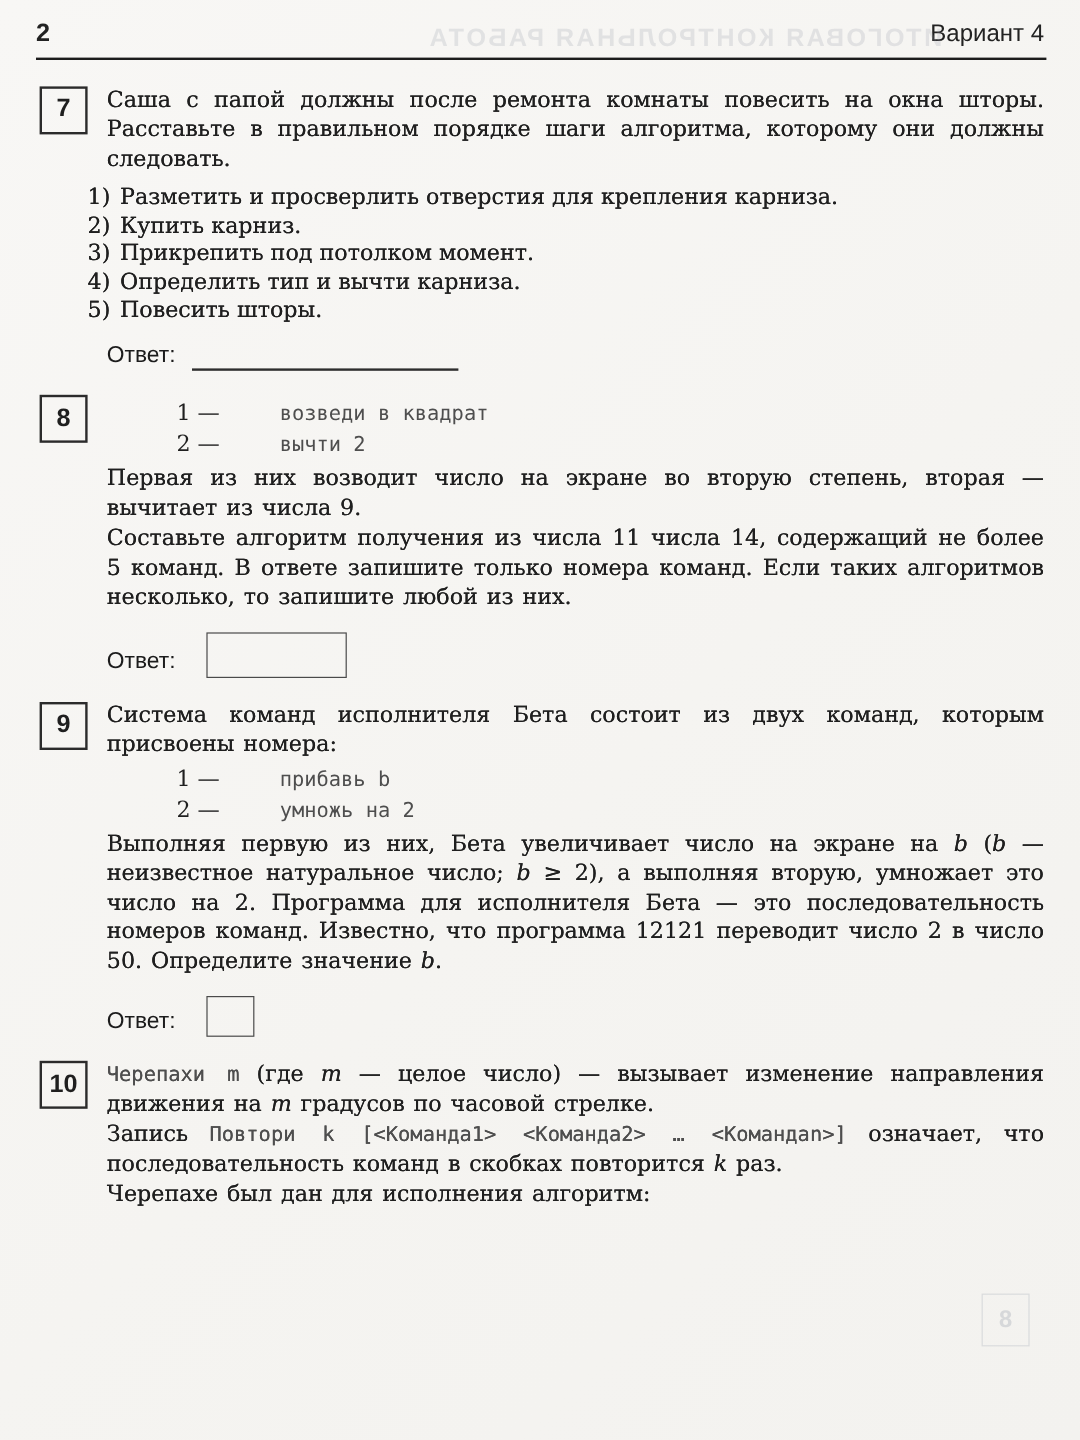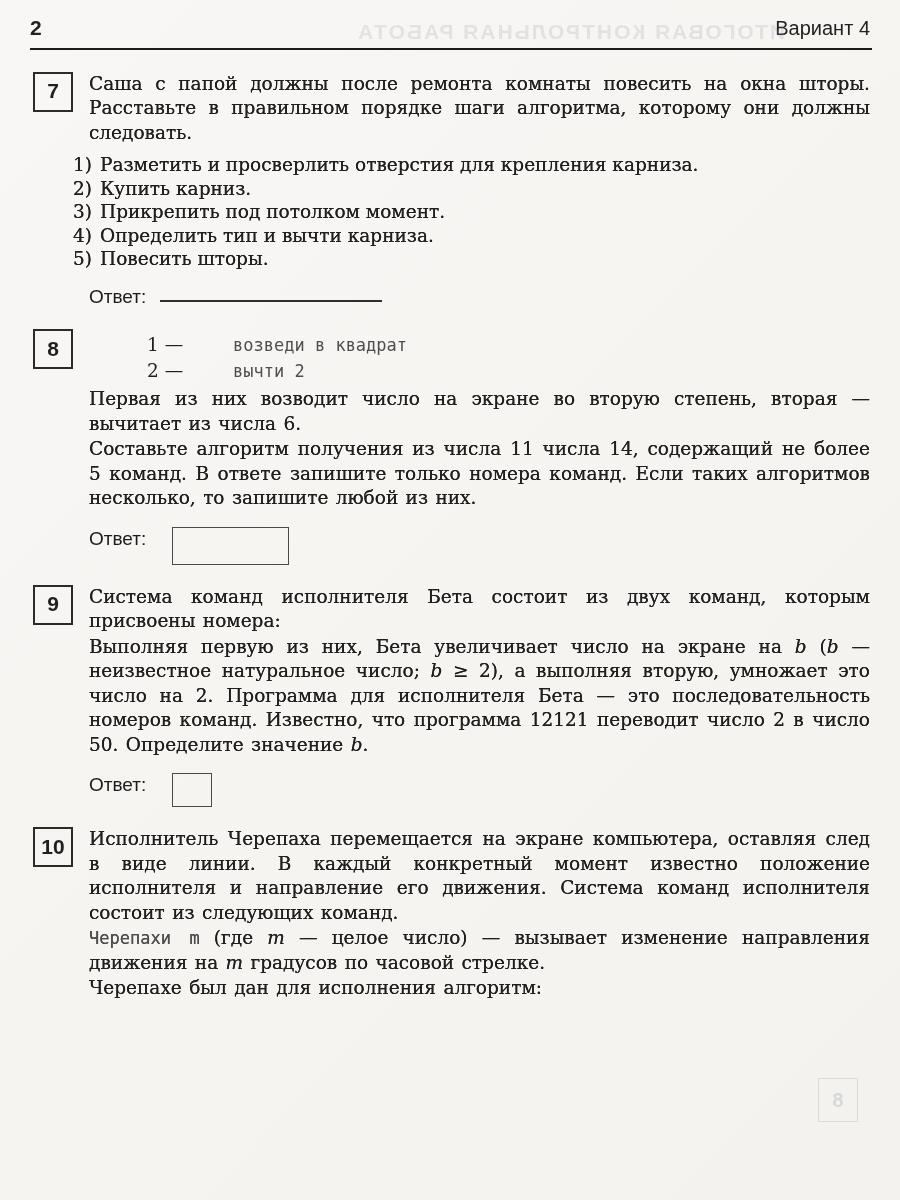--- a/index.html
+++ b/index.html
@@ -63,21 +63,21 @@
   .step .n{flex:0 0 27px;}
   
   .cmds{margin:3px 0 3px 58px;}
   .cmd{line-height:25px;}
   
   .seg-r{font-family:"DejaVu Serif", serif;}
   .seg-i{font-family:"DejaVu Serif", serif;font-style:italic;}
   .seg-m{font-family:"DejaVu Sans Mono", monospace;font-size:17px;color:#4e4e4e;}
   .cmd .seg-m, .code-line .seg-m, .code-line{font-family:"DejaVu Sans Mono", monospace;margin-left:44px;}
   
-  .ans{display:flex;align-items:flex-start;margin-top:14px;
+  .ans{display:flex;align-items:flex-end;margin-top:14px;
        font-family:"Liberation Sans", sans-serif;font-size:19px;color:#1c1c1c;}
   .ans-line{display:inline-block;width:222px;height:15px;
             border-bottom:2px solid #2e2e2e;margin-left:14px;}
   .ans-box{box-sizing:border-box;border:1.5px solid #4a4a4a;margin-left:26px;background:transparent;}
   .ans-box.wide{width:117px;height:38px;}
   .ans-box.small{width:40px;height:34px;}
   .mt6{margin-top:6px;}
 </style>
 </head>
 <body>
@@ -130,44 +130,52 @@
     <div class="qnum">8</div>
     <div class="qbody">
       <div class="cmds">
         <div class="cmd">
           <span class="seg-r">1 — </span><span class="seg-m">возведи в квадрат</span>
         </div>
         <div class="cmd">
           <span class="seg-r">2 — </span><span class="seg-m">вычти 2</span>
         </div>
       </div>
-      <div class="p">Первая из них возводит число на экране во вторую степень, вторая — вычитает из числа 6.</div>
+      <div class="p">Первая из них возводит число на экране во вторую степень, вторая — вычитает из числа 9.</div>
       <div class="p">Составьте алгоритм получения из числа 11 числа 14, содержащий не более 5 команд. В ответе запишите только номера команд. Если таких алгоритмов несколько, то запишите любой из них.</div>
       <div class="ans" style="margin-top:16px;">
         <span>Ответ:</span>
         <span class="ans-box wide"></span>
       </div>
     </div>
   </div>
 
   <div class="q">
     <div class="qnum">9</div>
     <div class="qbody">
       <div class="p">Система команд исполнителя Бета состоит из двух команд, которым присвоены номера:</div>
+      <div class="cmds">
+        <div class="cmd">
+          <span class="seg-r">1 — </span><span class="seg-m">прибавь b</span>
+        </div>
+        <div class="cmd">
+          <span class="seg-r">2 — </span><span class="seg-m">умножь на 2</span>
+        </div>
+      </div>
       <div class="p"><span class="seg-r">Выполняя первую из них, Бета увеличивает число на экране на </span><span class="seg-i">b</span><span class="seg-r"> (</span><span class="seg-i">b</span><span class="seg-r"> — неизвестное натуральное число; </span><span class="seg-i">b</span><span class="seg-r"> ≥ 2), а выполняя вторую, умножает это число на 2. Программа для исполнителя Бета — это последовательность номеров команд. Известно, что программа 12121 переводит число 2 в число 50. Определите значение </span><span class="seg-i">b</span><span class="seg-r">.</span></div>
       <div class="ans" style="margin-top:16px;">
         <span>Ответ:</span>
         <span class="ans-box small"></span>
       </div>
     </div>
   </div>
 
   <div class="q">
     <div class="qnum">10</div>
     <div class="qbody">
-      <div class="p">Исполнитель Черепаха перемещается на экране компьютера, оставляя след в виде линии. В каждый конкретный момент известно положение исполнителя и направление его движения. Система команд исполнителя состоит из следующих команд.</div>
       <div class="p"><span class="seg-m">Черепахи m</span><span class="seg-r"> (где </span><span class="seg-i">m</span><span class="seg-r"> — целое число) — вызывает изменение направления движения на </span><span class="seg-i">m</span><span class="seg-r"> градусов по часовой стрелке.</span></div>
+      <div class="p"><span class="seg-r">Запись </span><span class="seg-m">Повтори k [&lt;Команда1&gt; &lt;Команда2&gt; … &lt;Командаn&gt;]</span><span class="seg-r"> означает, что последовательность команд в скобках повторится </span><span class="seg-i">k</span><span class="seg-r"> раз.</span></div>
       <div class="p mt6">Черепахе был дан для исполнения алгоритм:</div>
 
     </div>
   </div>
 
 </div>
 
 </body></html>

